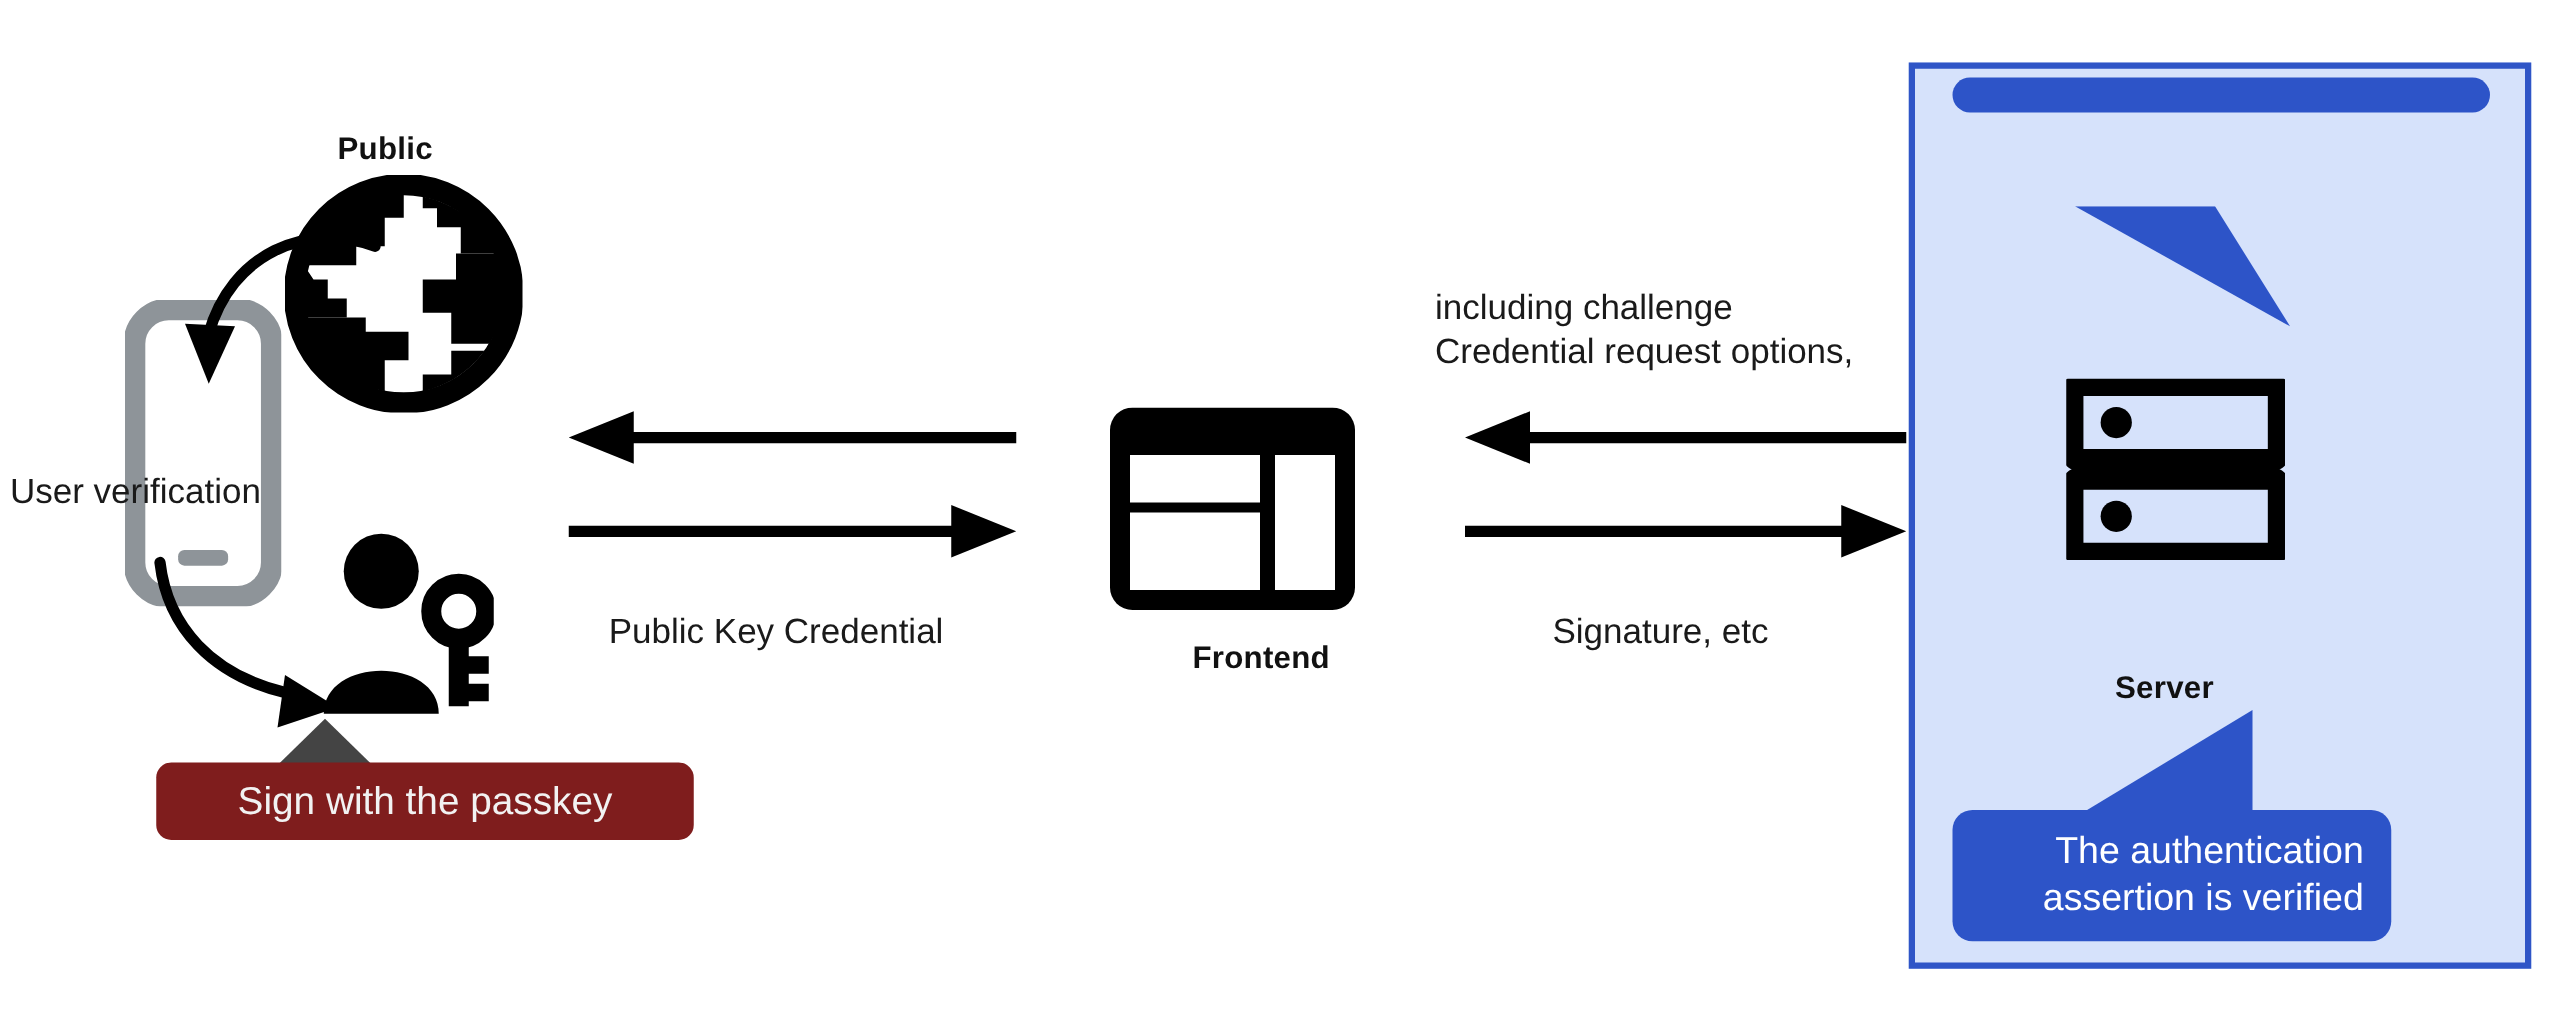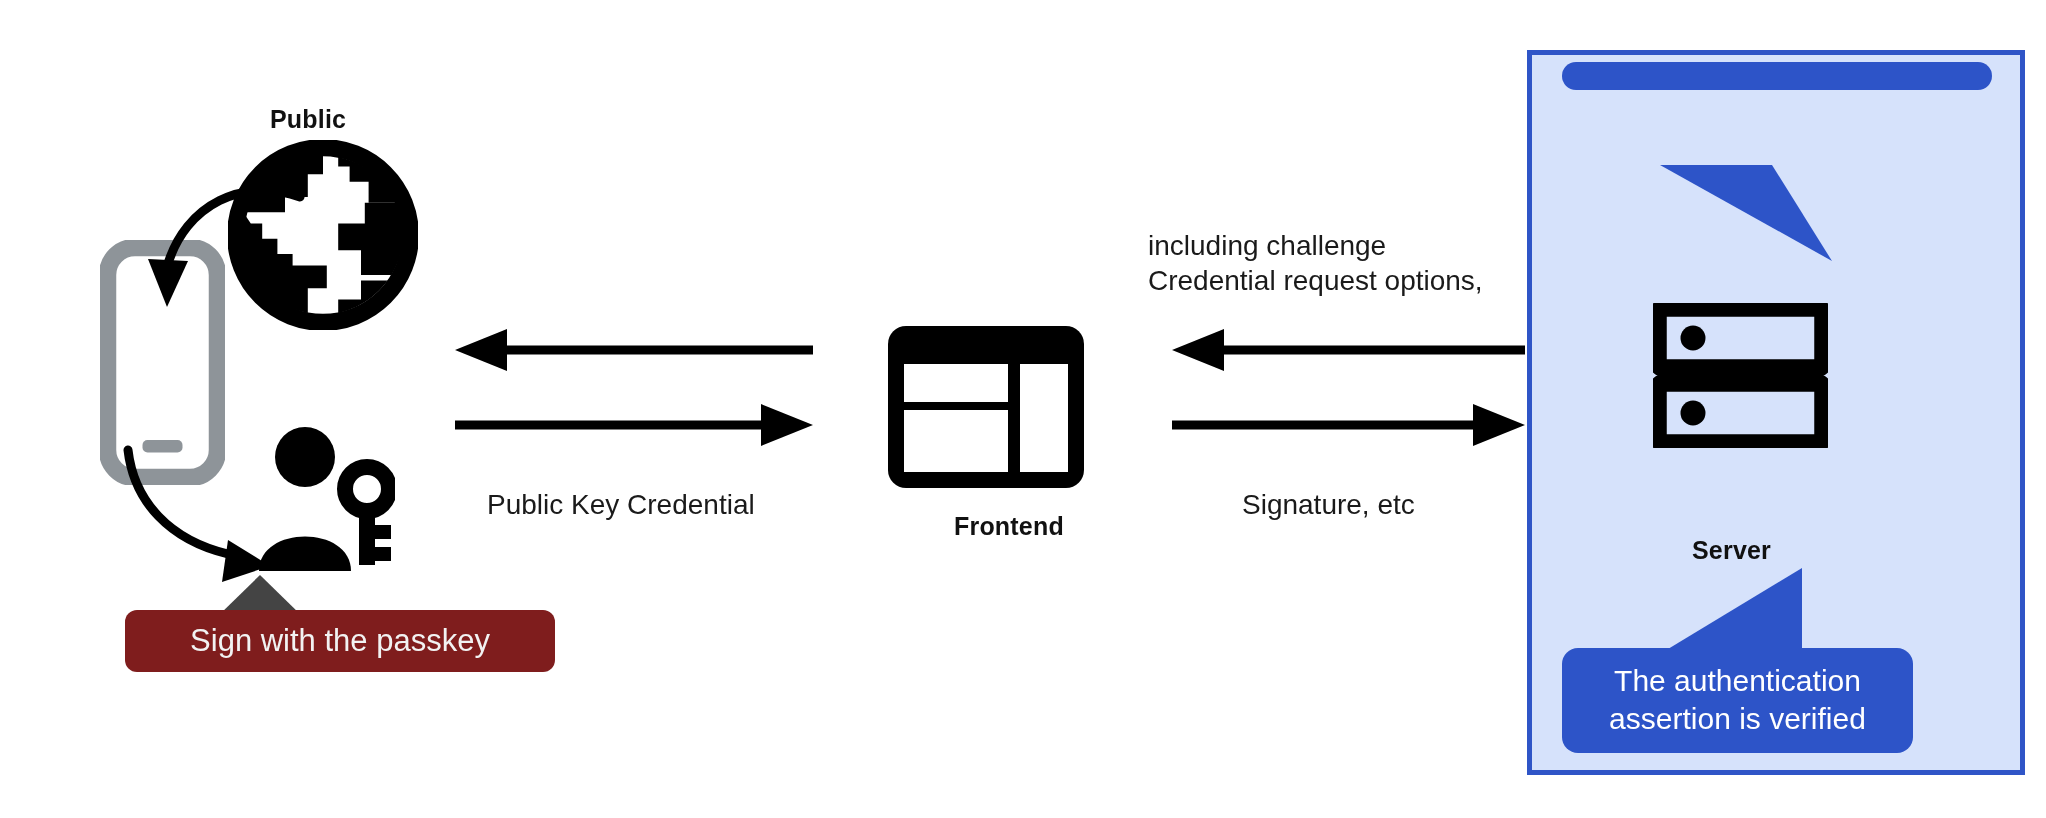--- a/index.html
+++ b/index.html
@@ -106,20 +106,21 @@
       <rect x="3" y="3" width="44" height="92" rx="11" ry="11" fill="none" stroke="#8e9499" stroke-width="7"></rect>
       <rect x="17" y="80" width="16" height="5" rx="2" fill="#8e9499"></rect>
     </svg>
   </div>
 
   <svg class="abs" style="left:85px; top:175px;" width="220" height="160">
     <path d="M215 22 C 160 2, 100 28, 82 92" fill="none" stroke="#000" stroke-width="9" stroke-linecap="round"></path>
     <polygon points="82,132 63,84 103,86" fill="#000"></polygon>
   </svg>
 
+  <div class="abs label-plain" style="left:8px; top:375px;">User verification</div>
 
   <svg class="abs" style="left:110px; top:440px;" width="210" height="150">
     <path d="M18 10 C 24 62, 60 100, 118 114" fill="none" stroke="#000" stroke-width="9" stroke-linecap="round"></path>
     <polygon points="160,126 112,142 118,100" fill="#000"></polygon>
   </svg>
 
   <div class="icon-wrap" style="left:255px; top:425px;">
     <svg width="140" height="150" viewBox="0 0 70 75">
       <circle cx="25" cy="16" r="15" fill="#000"></circle>
       <path d="M2 73 C 2 50, 48 50, 48 73 Z" fill="#000"></path>
@@ -187,18 +188,18 @@
       <circle cx="16" cy="14" r="5" fill="#000"></circle>
       <rect x="2" y="32" width="66" height="24" rx="2" ry="2" fill="none" stroke="#000" stroke-width="7"></rect>
       <circle cx="16" cy="44" r="5" fill="#000"></circle>
     </svg>
   </div>
   <div class="abs label-bold" style="left:1692px; top:536px;">Server</div>
 
   <svg class="abs" style="left:1630px; top:568px;" width="250" height="110">
     <polygon points="172,0 172,104 0,104" fill="#2d54c8"></polygon>
   </svg>
-  <div class="abs callout-blue" style="left:1562px; top:648px; width:351px;">
+  <div class="abs callout-blue" style="left:1562px; top:648px; width:351px;text-align:right;">
     <div>The authentication</div>
     <div>assertion is verified</div>
   </div>
 
 </div>
 
 </body></html>

